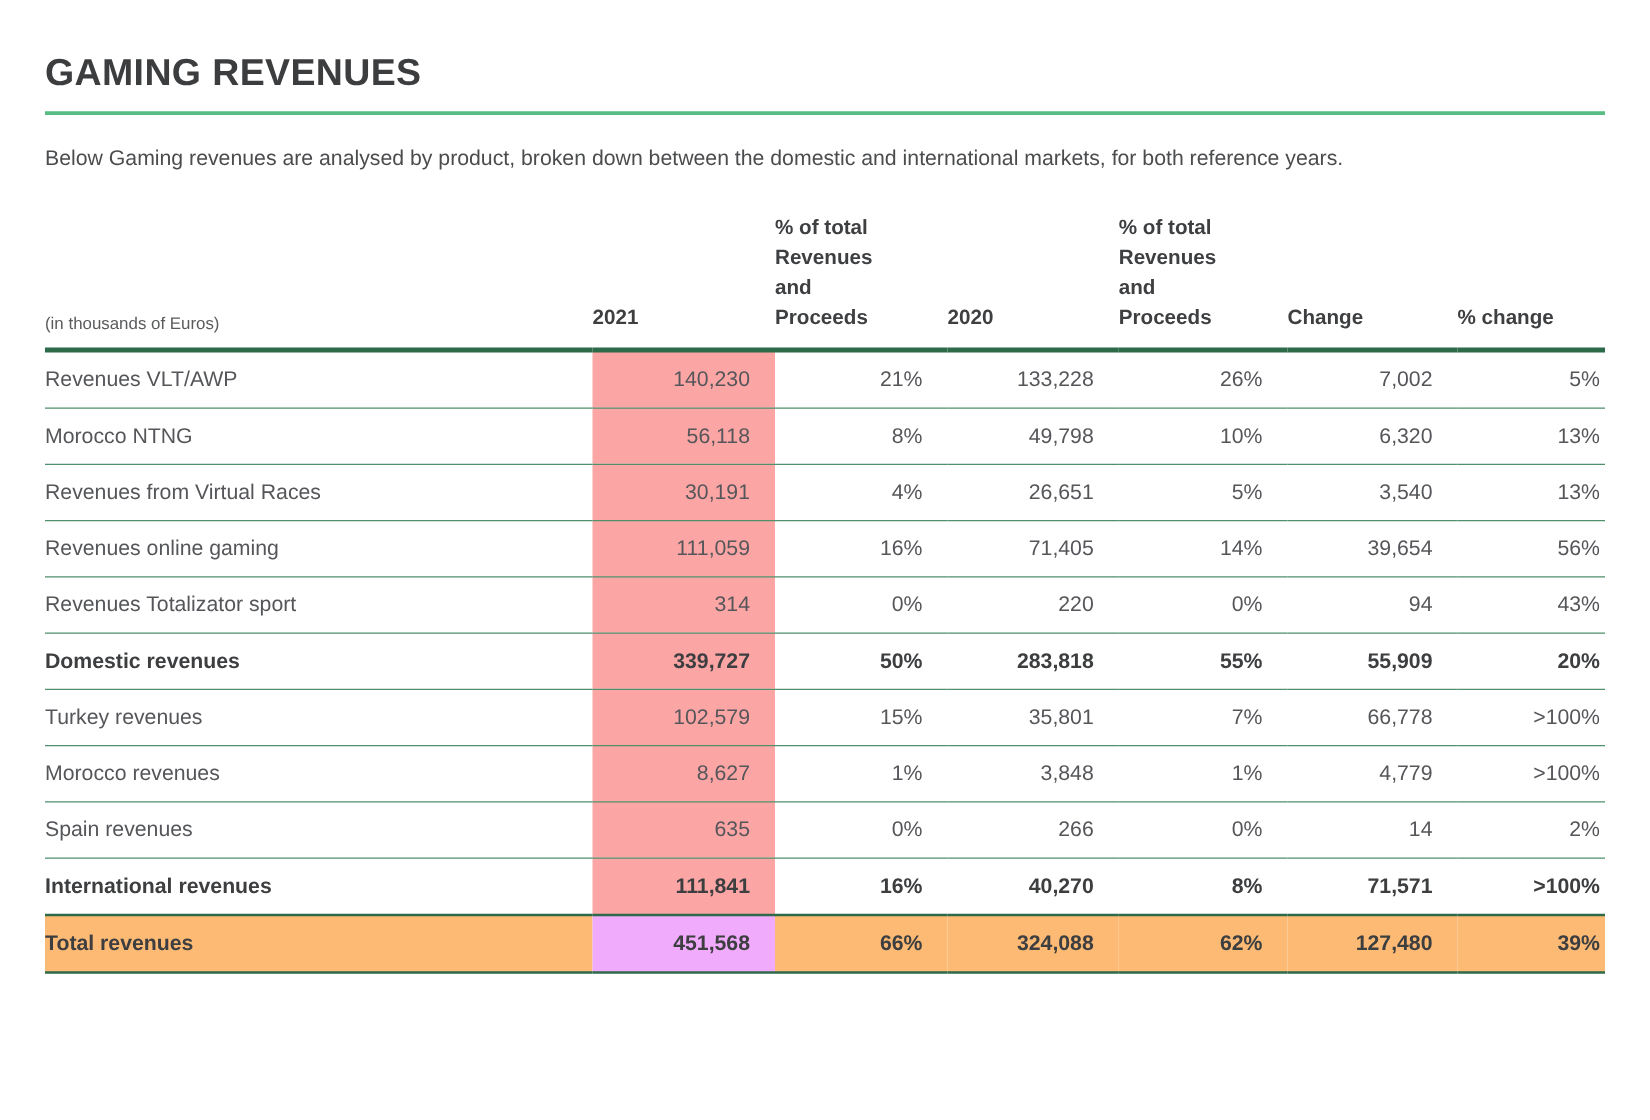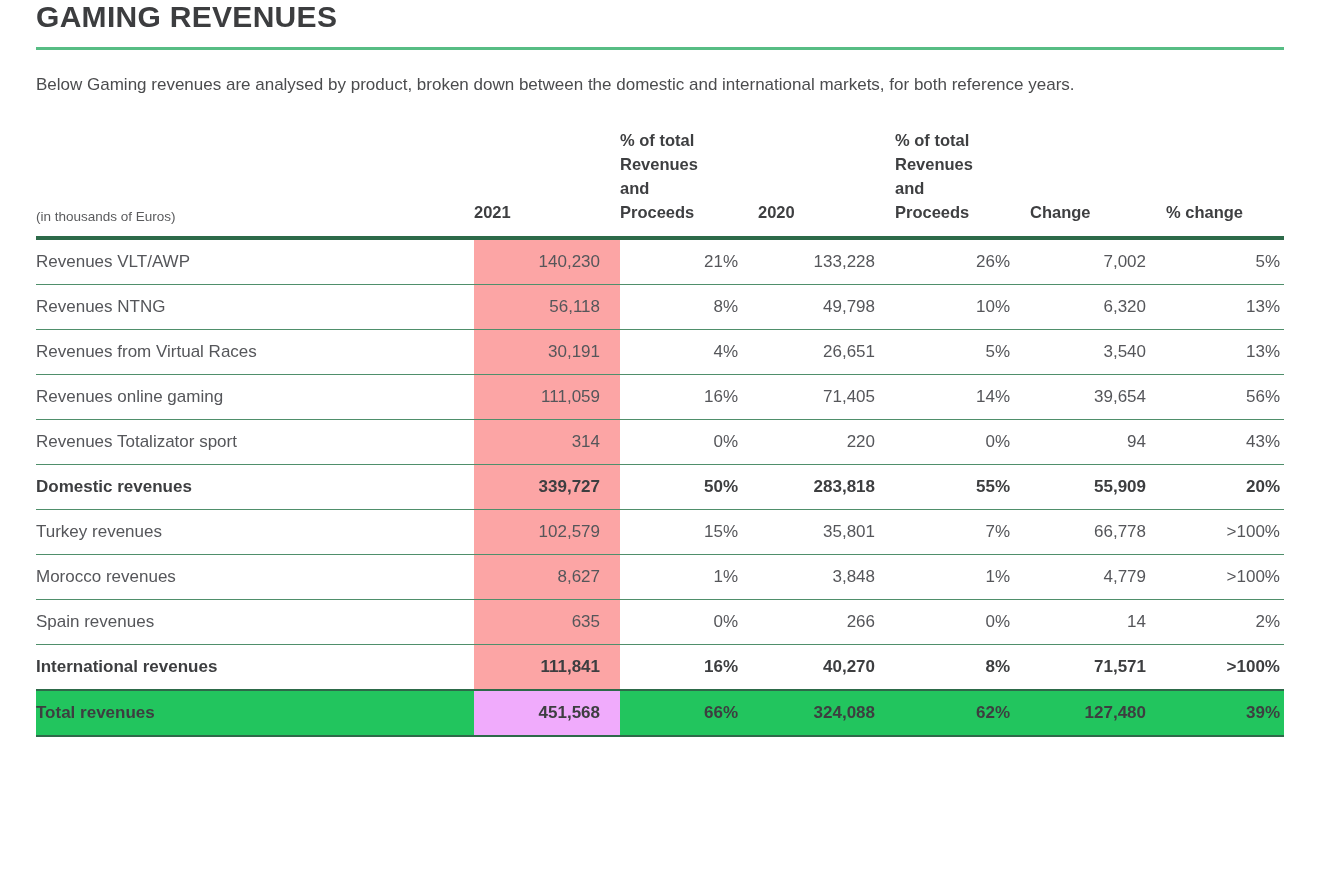--- a/index.html
+++ b/index.html
@@ -7,20 +7,21 @@
     padding: 0;
     background: #ffffff;
     width: 1320px;
     height: 896px;
     font-family: "Liberation Sans", sans-serif;
     -webkit-font-smoothing: antialiased;
   }
   .page {
     width: 1248px;
     margin: 0 36px;
+    padding-top: 42px;
   }
   .page-title {
     margin: 0;
     font-size: 30px;
     font-weight: 700;
     letter-spacing: 0.3px;
     color: #3c3d3f;
   }
   .title-rule {
     height: 3px;
@@ -83,21 +84,21 @@
   .rev-table tbody td.col0 { background: #fca5a5; }
   
   .rev-table tr.subtotal td {
     font-weight: 700;
     color: #3d3e40;
   }
   
   .rev-table tr.total td {
     font-weight: 700;
     color: #3d3e40;
-    background: #22c55e;
+    background: #fdba74;
     border-top: 2px solid #2d6a49;
     border-bottom: 2px solid #2d6a49;
   }
   .rev-table tr.total td.col0 { background: #f0abfc; }
 </style>
 </head>
 <body>
 
 <div class="page">
 
@@ -140,21 +141,21 @@
     <tr class="normal">
           <td class="label-col">Revenues VLT/AWP</td>
           <td class="num col0">140,230</td>
           <td class="num col1">21%</td>
           <td class="num col2">133,228</td>
           <td class="num col3">26%</td>
           <td class="num col4">7,002</td>
           <td class="num col5">5%</td>
         </tr>
         <tr class="normal">
-          <td class="label-col">Revenues NTNG</td>
+          <td class="label-col">Morocco NTNG</td>
           <td class="num col0">56,118</td>
           <td class="num col1">8%</td>
           <td class="num col2">49,798</td>
           <td class="num col3">10%</td>
           <td class="num col4">6,320</td>
           <td class="num col5">13%</td>
         </tr>
         <tr class="normal">
           <td class="label-col">Revenues from Virtual Races</td>
           <td class="num col0">30,191</td>

